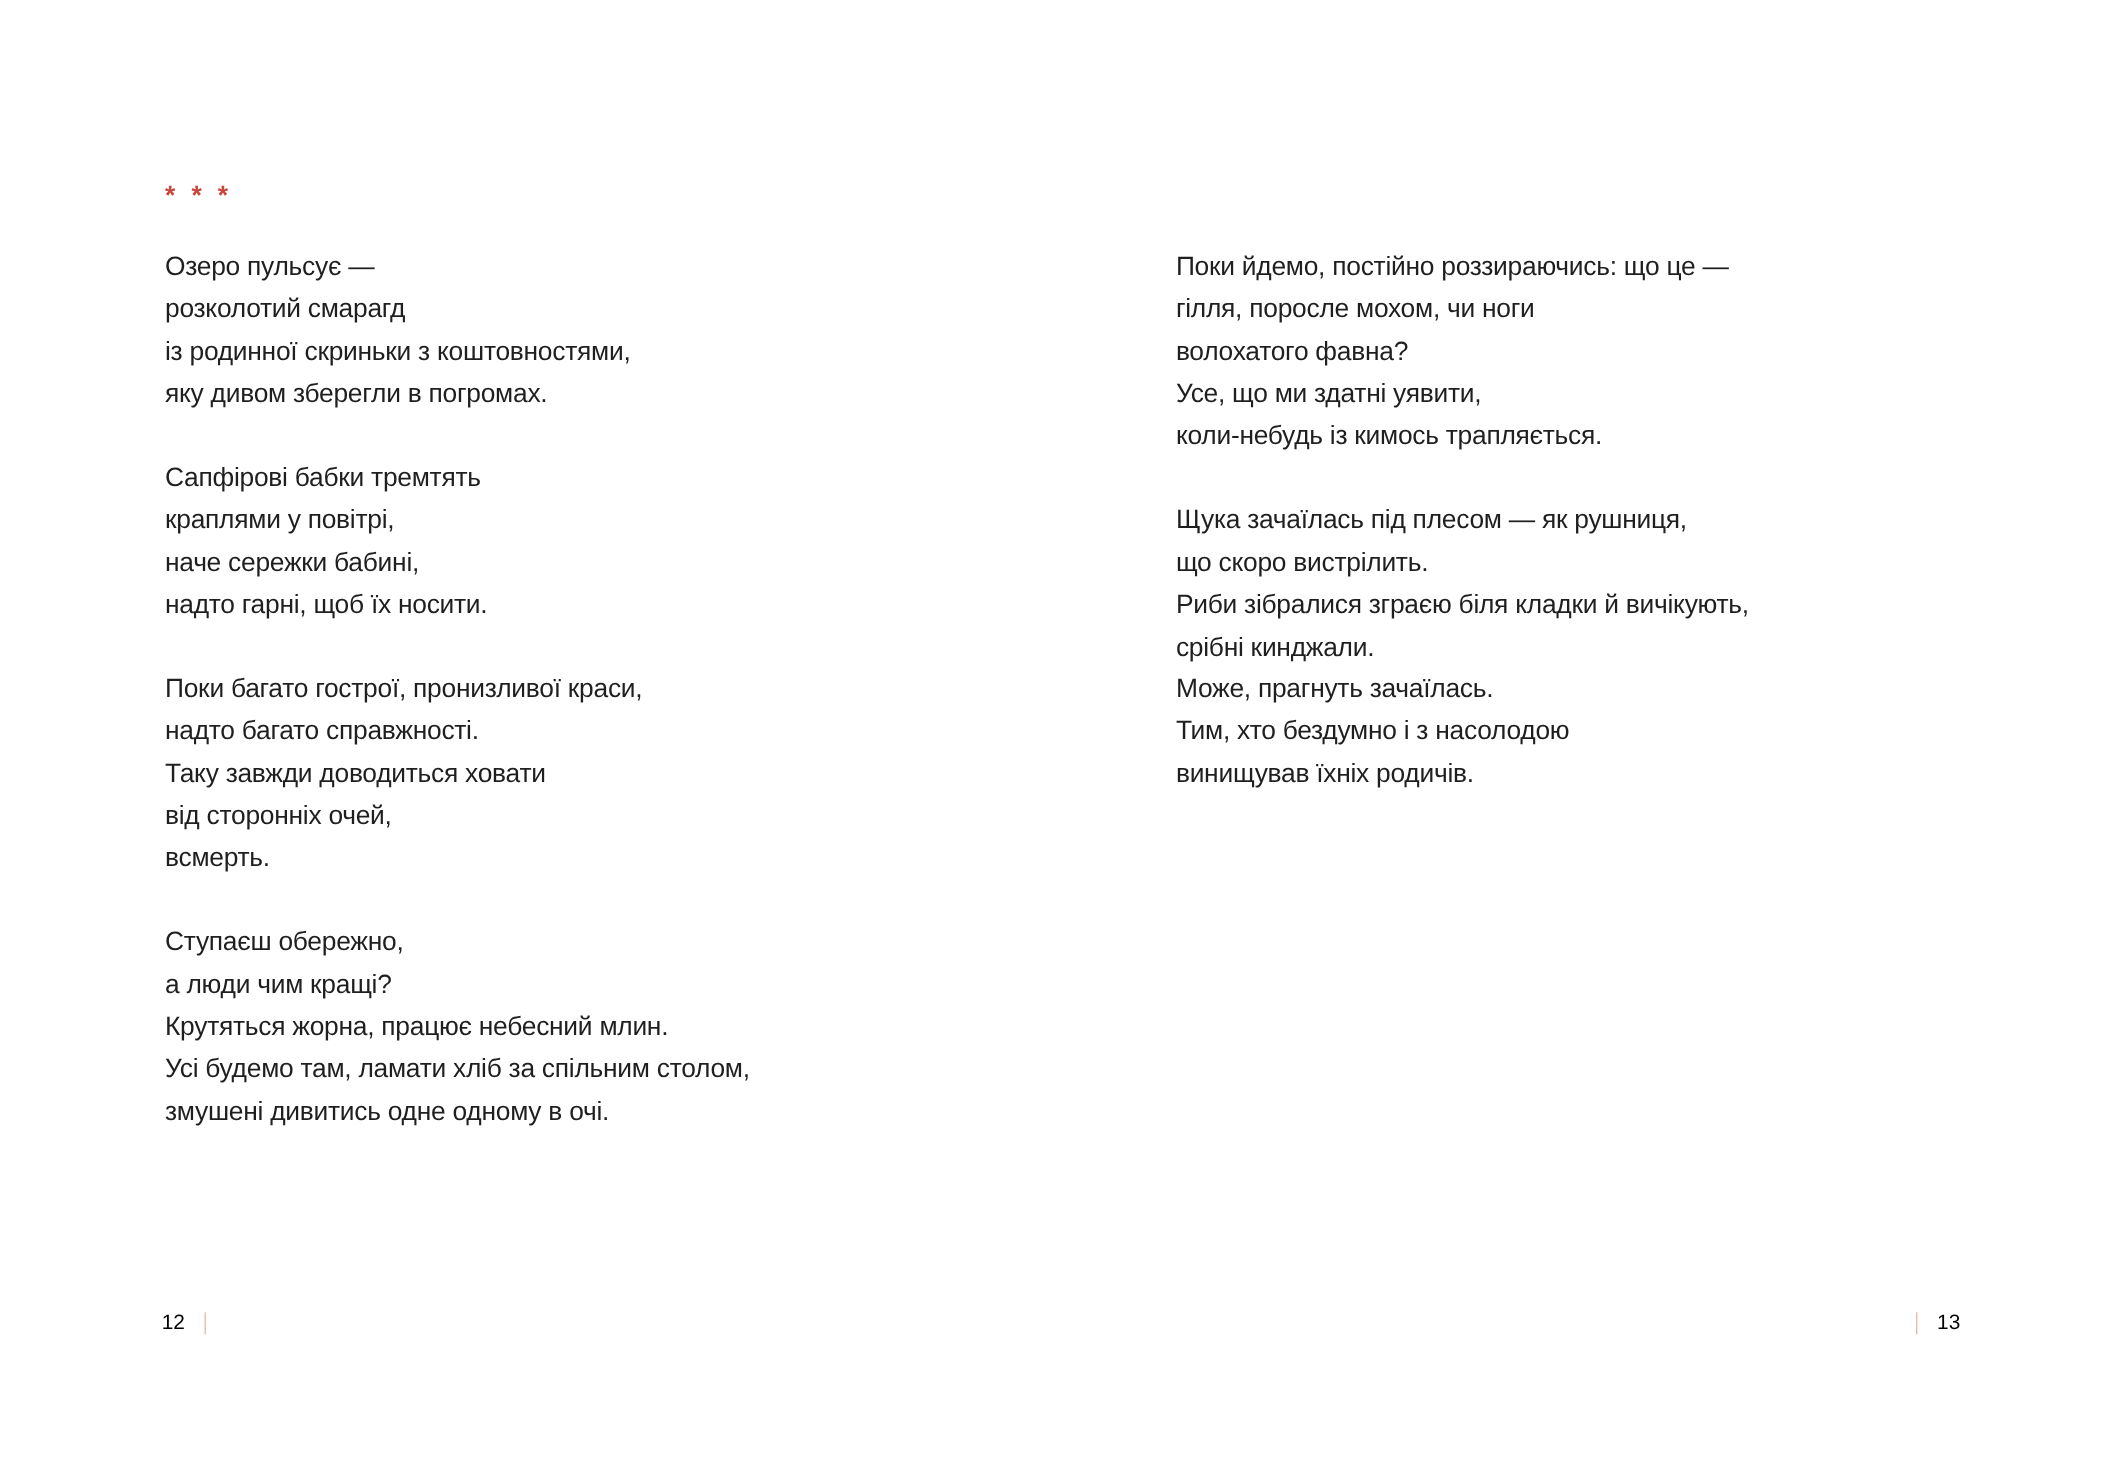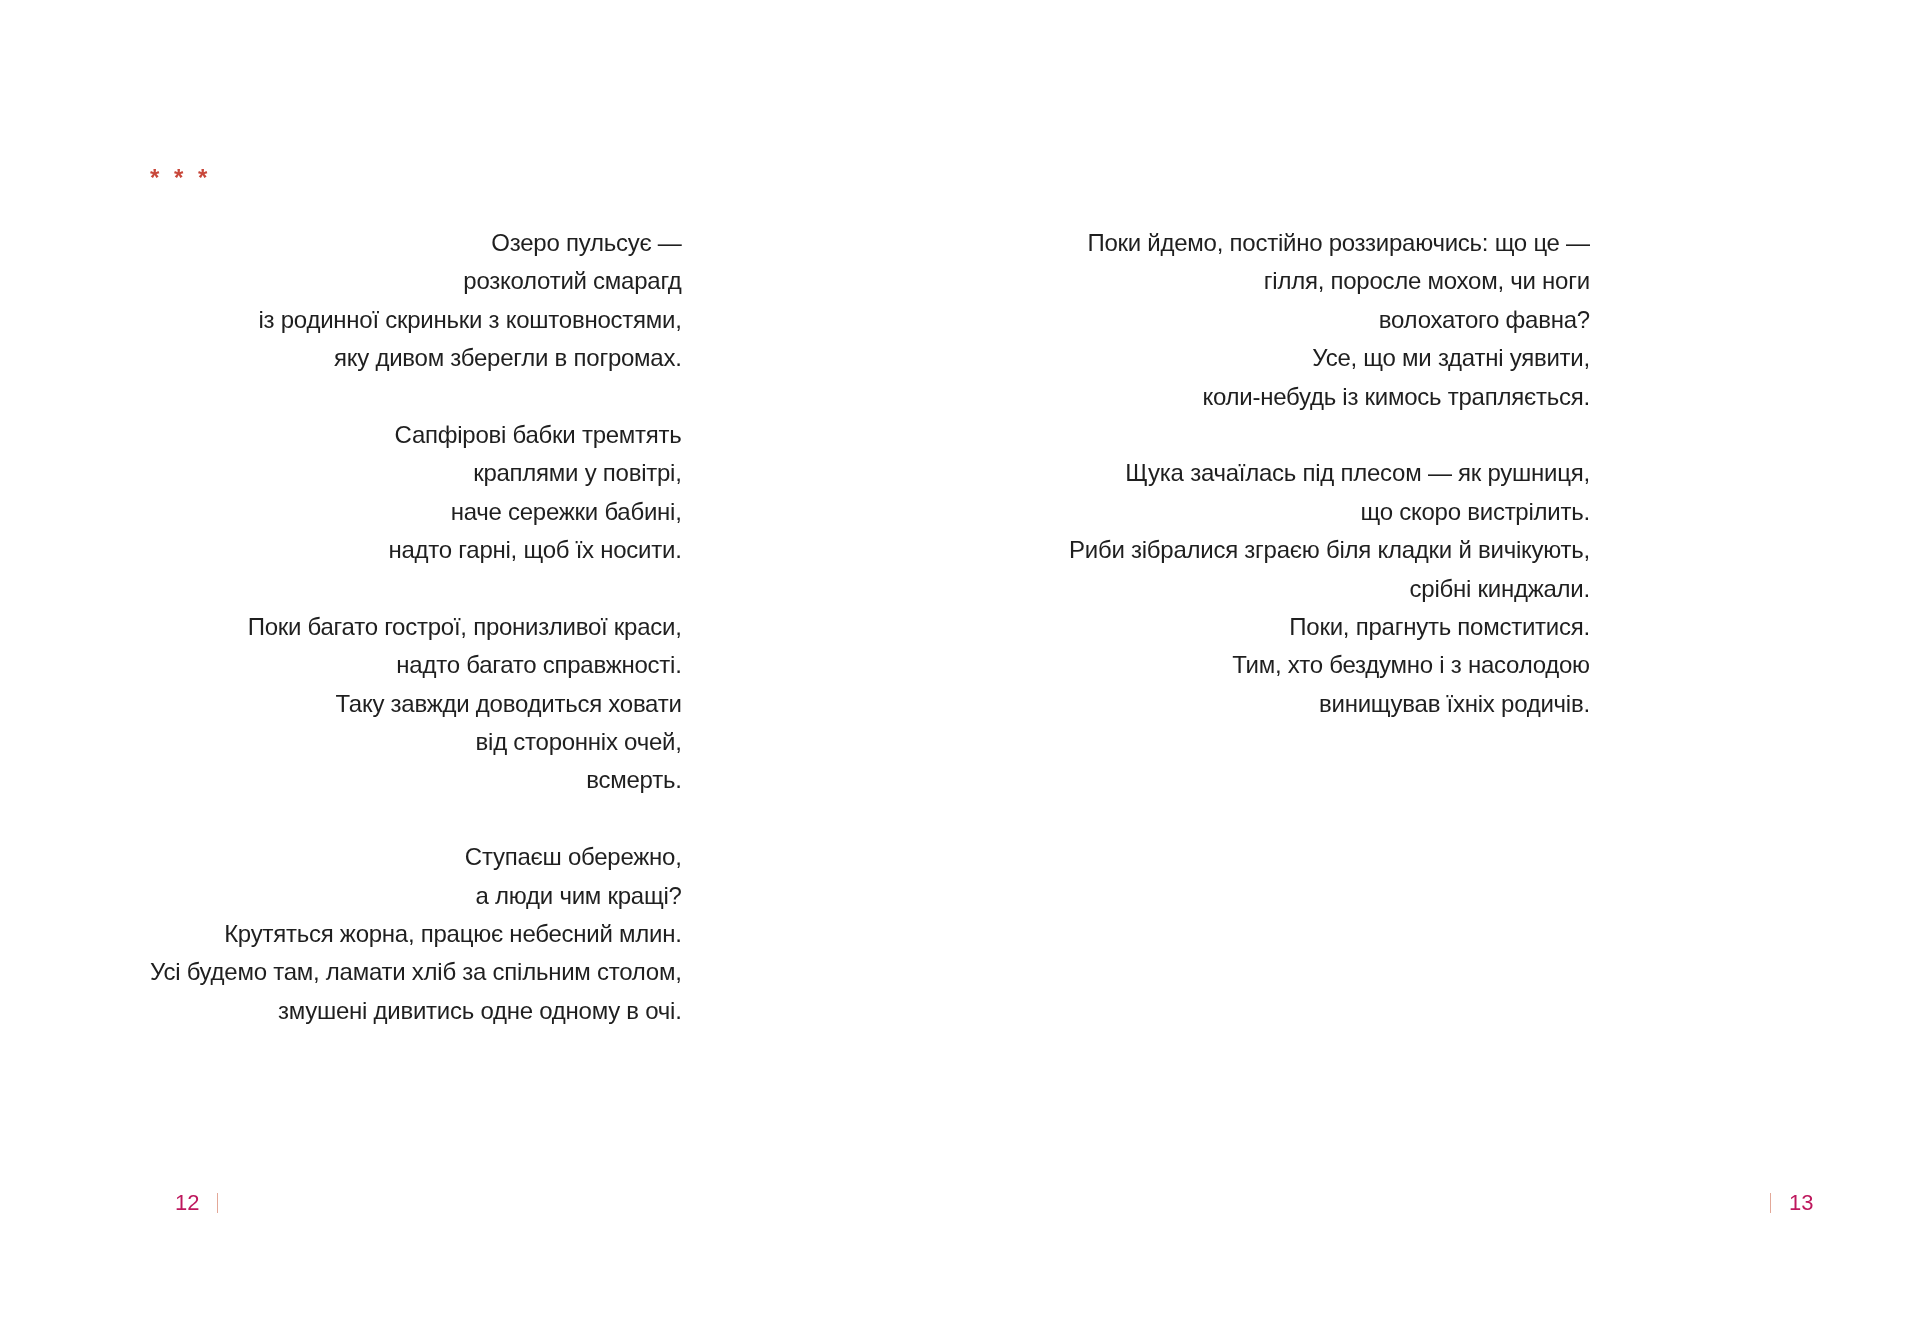--- a/index.html
+++ b/index.html
@@ -41,31 +41,30 @@
     font-size: 24px;
     line-height: 38.4px;
     letter-spacing: -0.25px;
     white-space: nowrap;
   }
   .page-left .poem { left: 150px; }
   .page-right .poem { left: 106px; }
 
   .stanza { margin: 0 0 38.4px 0; }
   .stanza:last-child { margin-bottom: 0; }
-  .line { display: block; height: 38.4px; text-align: right; }
+  .line { display: block; height: 38.4px; }
 
   .folio {
     position: absolute;
     top: 1192px;
     height: 22px;
     display: flex;
     align-items: center;
-    font-size: 22px;
-    color: #be185d;
-    margin-left: 28px;
+    font-size: 19px;
+    color: #000000;
   }
   .folio .rule {
     display: inline-block;
     width: 1px;
     height: 20px;
     background: #e3a898;
   }
   .page-left .folio { left: 147px; }
   .page-left .folio .rule { margin-left: 18px; }
   .page-right .folio { left: 767px; padding-left: 12px; }
@@ -119,21 +118,21 @@
       <span class="line">гілля, поросле мохом, чи ноги</span>
       <span class="line">волохатого фавна?</span>
       <span class="line">Усе, що ми здатні уявити,</span>
       <span class="line">коли-небудь із кимось трапляється.</span>
     </div>
     <div class="stanza">
       <span class="line">Щука зачаїлась під плесом — як рушниця,</span>
       <span class="line">що скоро вистрілить.</span>
       <span class="line">Риби зібралися зграєю біля кладки й вичікують,</span>
       <span class="line">срібні кинджали.</span>
-      <span class="line">Поки, прагнуть помститися.</span>
+      <span class="line">Може, прагнуть зачаїлась.</span>
       <span class="line">Тим, хто бездумно і з насолодою</span>
       <span class="line">винищував їхніх родичів.</span>
     </div>
   </div>
 
   <div class="folio">
     <span class="rule"></span>
     <span>13</span>
   </div>
 </div>

